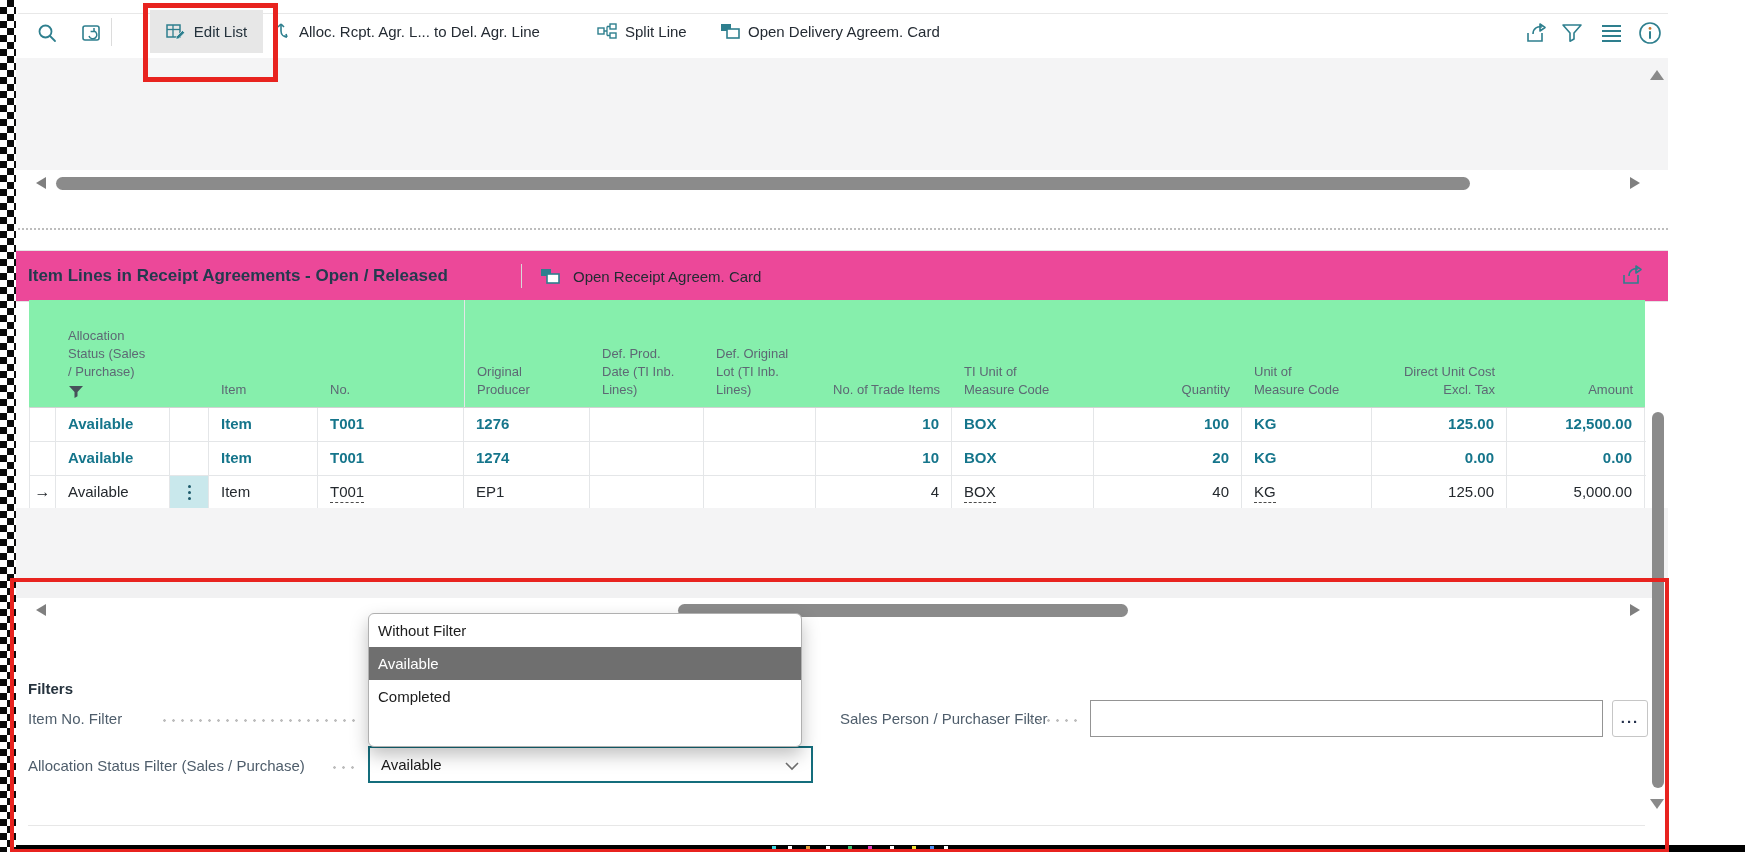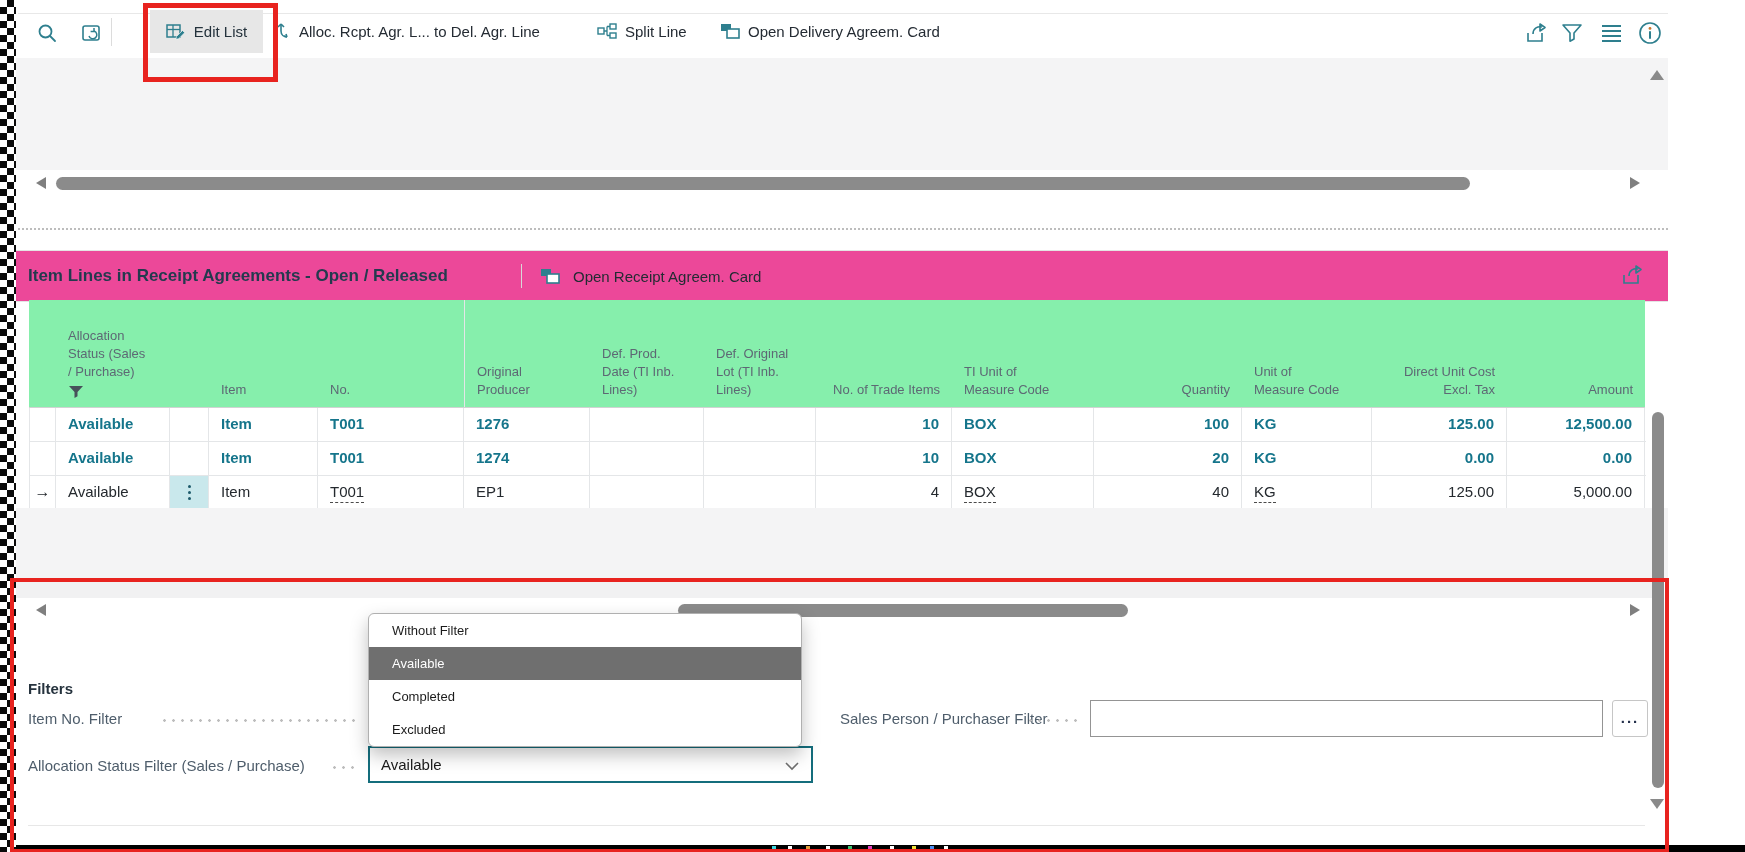--- a/index.html
+++ b/index.html
@@ -72,21 +72,21 @@
   .textinput{position:absolute;border:1px solid #949494;background:#fff;box-sizing:border-box;
              font-size:15px;padding:0 8px;font-family:"Liberation Sans",sans-serif;}
   .morebtn{left:1612px;top:700px;width:36px;height:37px;border:1px solid #c6c6c6;border-radius:3px;
            background:#fff;box-sizing:border-box;text-align:center;line-height:33px;font-size:15px;
            font-weight:bold;letter-spacing:2px;color:#25314c;cursor:pointer;}
   .selectbox{left:368px;top:746px;width:445px;height:37px;border:2px solid #146d7c;background:#fff;
              box-sizing:border-box;font-size:15px;color:#1c1c1c;line-height:33px;padding-left:11px;cursor:pointer;}
   .selectbox .chev{position:absolute;right:12px;top:14px;}
   .popup{left:368px;top:613px;width:432px;height:132px;background:#fff;border:1px solid #b0b0b0;
          border-radius:6px;box-shadow:0 8px 18px rgba(0,0,0,.25);z-index:30;overflow:hidden;}
-  .dd-item{height:33px;line-height:33px;padding-left:23px;font-size:13px;color:#1b1b1b;cursor:pointer;}
+  .dd-item{height:33px;line-height:33px;padding-left:9px;font-size:15px;color:#1b1b1b;cursor:pointer;}
   .dd-item.sel{background:#6f6f6f;color:#fff;}
   .fdivider{left:28px;top:825px;width:1617px;height:0;border-top:1px solid #e7e7e7;}
   .blackbar{left:0;top:845px;width:1745px;height:7px;background:#000;z-index:11;}
   .speck{position:absolute;width:4px;height:3px;z-index:13;}
   svg{display:block;}
 </style>
 </head>
 <body>
 
 <div class="stage">
@@ -319,21 +319,20 @@
         <svg width="14" height="9" viewBox="0 0 14 9">
           <polyline points="1,1 7,7 13,1" fill="none" stroke="#6f6f6f" stroke-width="1.6"></polyline>
         </svg>
       </span>
   </div>
 
   <div class="abs popup" id="popup">
       <div class="dd-item">Without Filter</div>
       <div class="dd-item sel">Available</div>
       <div class="dd-item">Completed</div>
-      <div class="dd-item">Excluded</div>
     </div>
 
   <div class="abs fdivider"></div>
 
   <div class="abs tri tri-up" style="left:1650px;top:70px;"></div>
   <div class="abs vthumb"></div>
   <div class="abs tri tri-down" style="left:1650px;top:799px;"></div>
 
   <div class="abs redbox redbox1"></div>
   <div class="abs redbox redbox2"></div>

